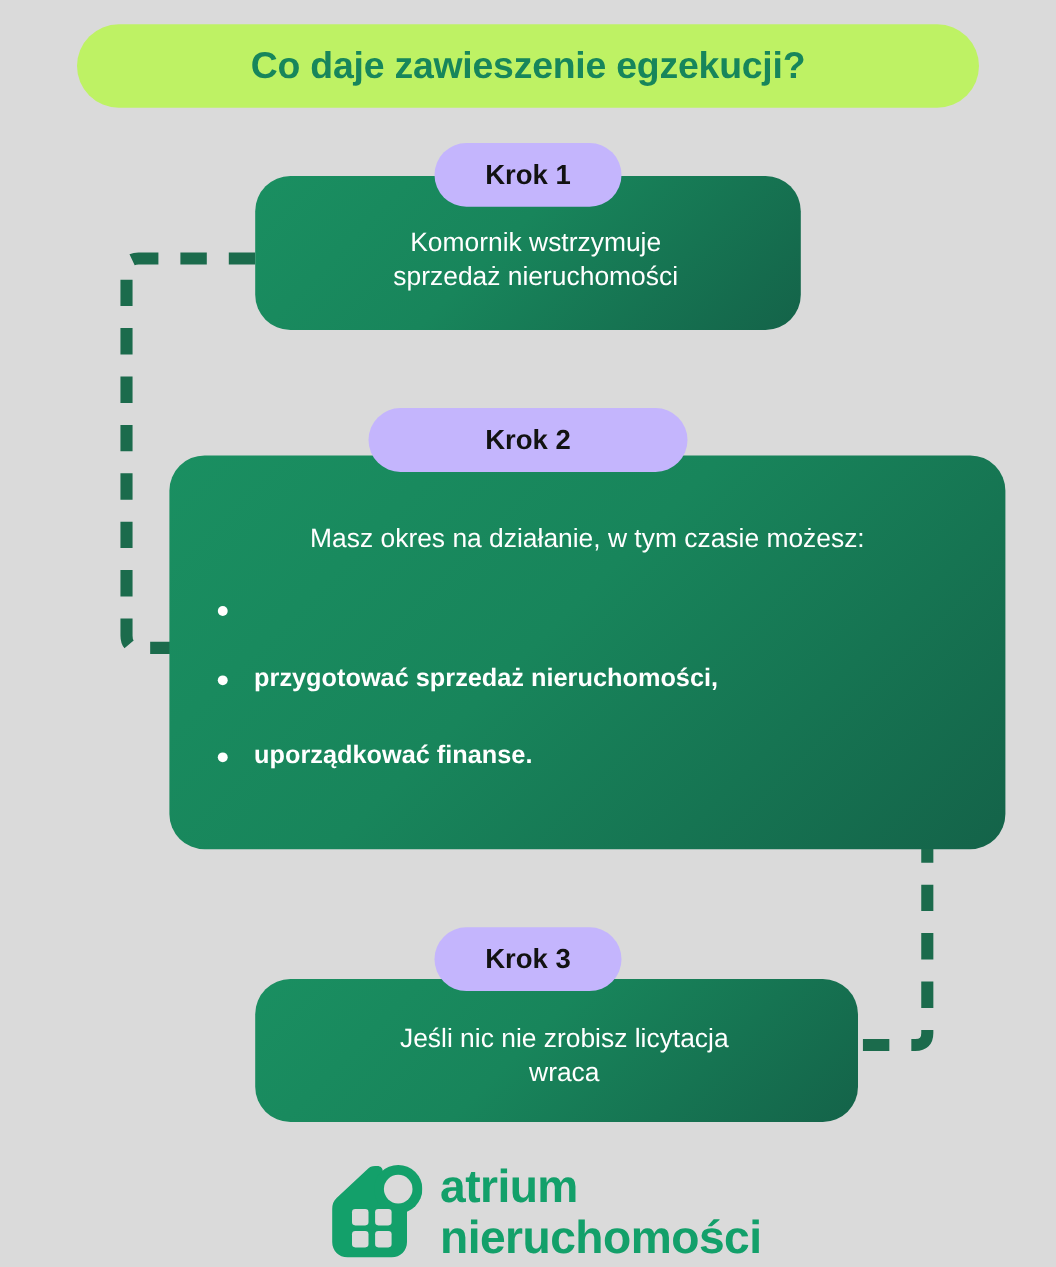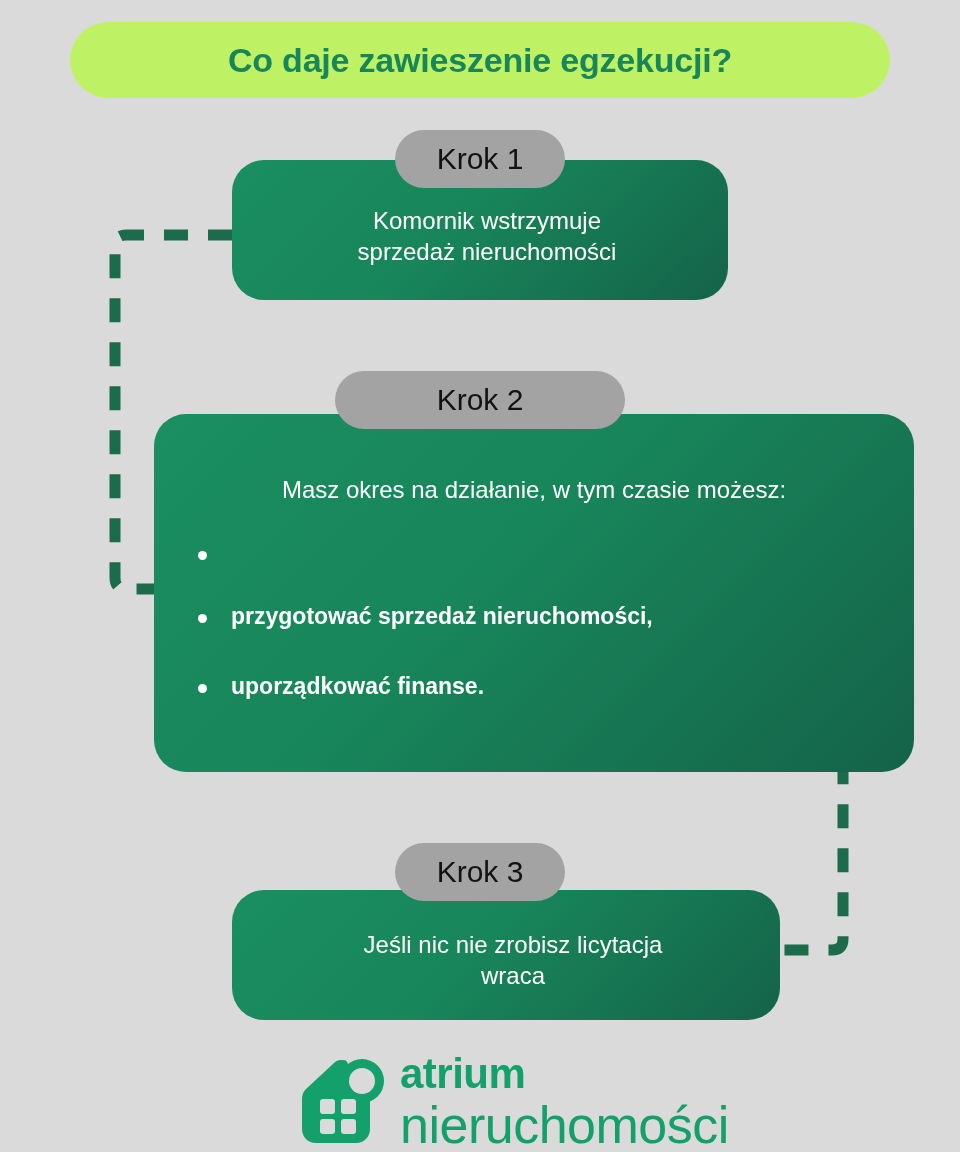--- a/index.html
+++ b/index.html
@@ -80,28 +80,28 @@
   .card-3 {
     left: 232px;
     top: 890px;
     width: 548px;
     height: 130px;
   }
 
   
   .badge {
     position: absolute;
-    background: #a3a3a3;
+    background: #c4b5fd;
     border-radius: 30px;
     display: flex;
     align-items: center;
     justify-content: center;
     color: #121212;
-    font-size: 30px;
-    font-weight: normal;
+    font-size: 25px;
+    font-weight: bold;
   }
   .badge-1 { left: 395px; top: 130px; width: 170px; height: 58px; }
   .badge-2 { left: 335px; top: 371px; width: 290px; height: 58px; }
   .badge-3 { left: 395px; top: 843px; width: 170px; height: 58px; }
 
   
   .card-body {
     position: absolute;
     left: 0;
     right: 0;
@@ -175,22 +175,22 @@
     line-height: 1.0;
   }
   .logo-word-top {
     color: #13a06a;
     font-size: 42px;
     font-weight: bold;
     letter-spacing: -0.5px;
   }
   .logo-word-bottom {
     color: #13a06a;
-    font-size: 52px;
-    font-weight: normal;
+    font-size: 42px;
+    font-weight: bold;
     letter-spacing: -0.5px;
     margin-top: 4px;
   }
 </style>
 </head>
 <body>
 
 <div class="stage">
 
   <div class="title-bar">

